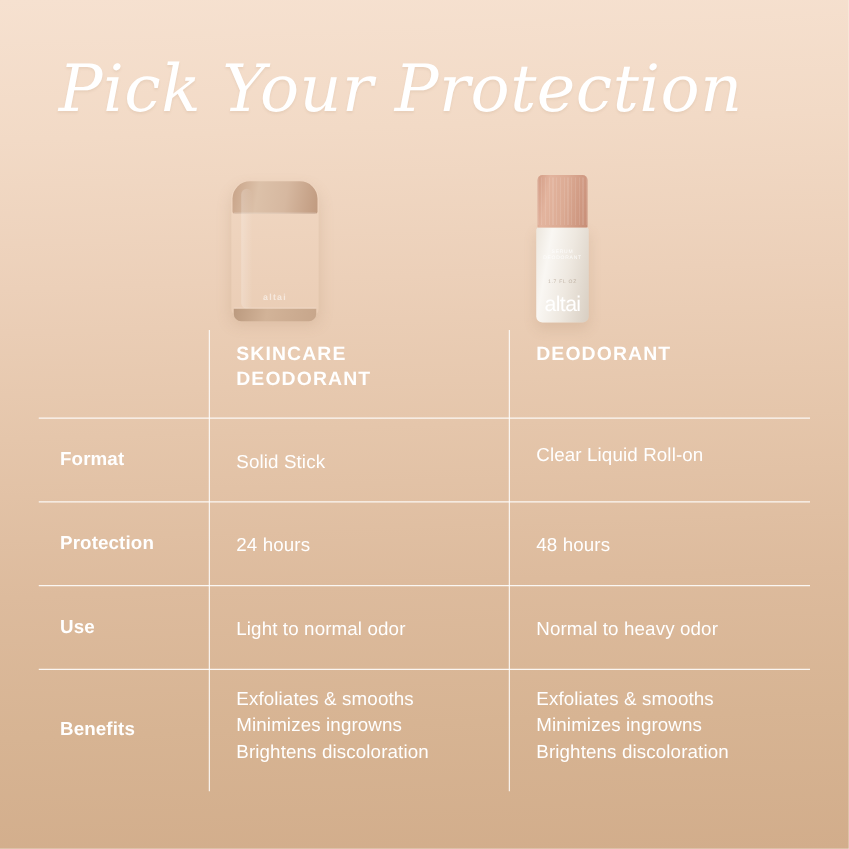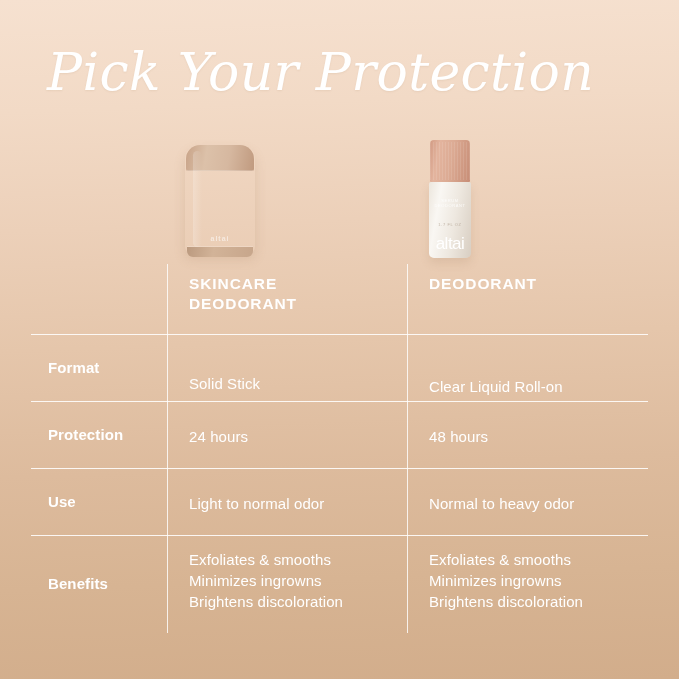--- a/index.html
+++ b/index.html
@@ -130,21 +130,21 @@
   #hdr-col1{left:158px;top:10px;}
   #hdr-col2{left:398px;top:10px;}
 
   .rowlabel{position:absolute;left:17px;color:#ffffff;font-weight:700;
             font-size:15px;letter-spacing:0.1px;}
   .cell{position:absolute;color:#ffffff;font-weight:400;font-size:15px;
         line-height:21px;letter-spacing:0.1px;}
   .c1{left:158px;}
   .c2{left:398px;}
 
-  #label-format{top:95px;}      #f-c1{top:95px;margin-top:14px;}  #f-c2{top:112px;text-align:center;}
+  #label-format{top:95px;}      #f-c1{top:95px;}  #f-c2{top:90px;text-align:center;}
   #label-protection{top:162px;} #p-c1{top:162px;text-align:center;} #p-c2{top:162px;}
   #label-use{top:229px;text-align:right;}        #u-c1{top:229px;} #u-c2{top:229px;}
   #label-benefits{top:311px;}   #b-c1{top:285px;} #b-c2{top:285px;}
 </style>
 </head>
 <body>
 
 <div class="stage">
 
   <div class="title">Pick Your Protection</div>

